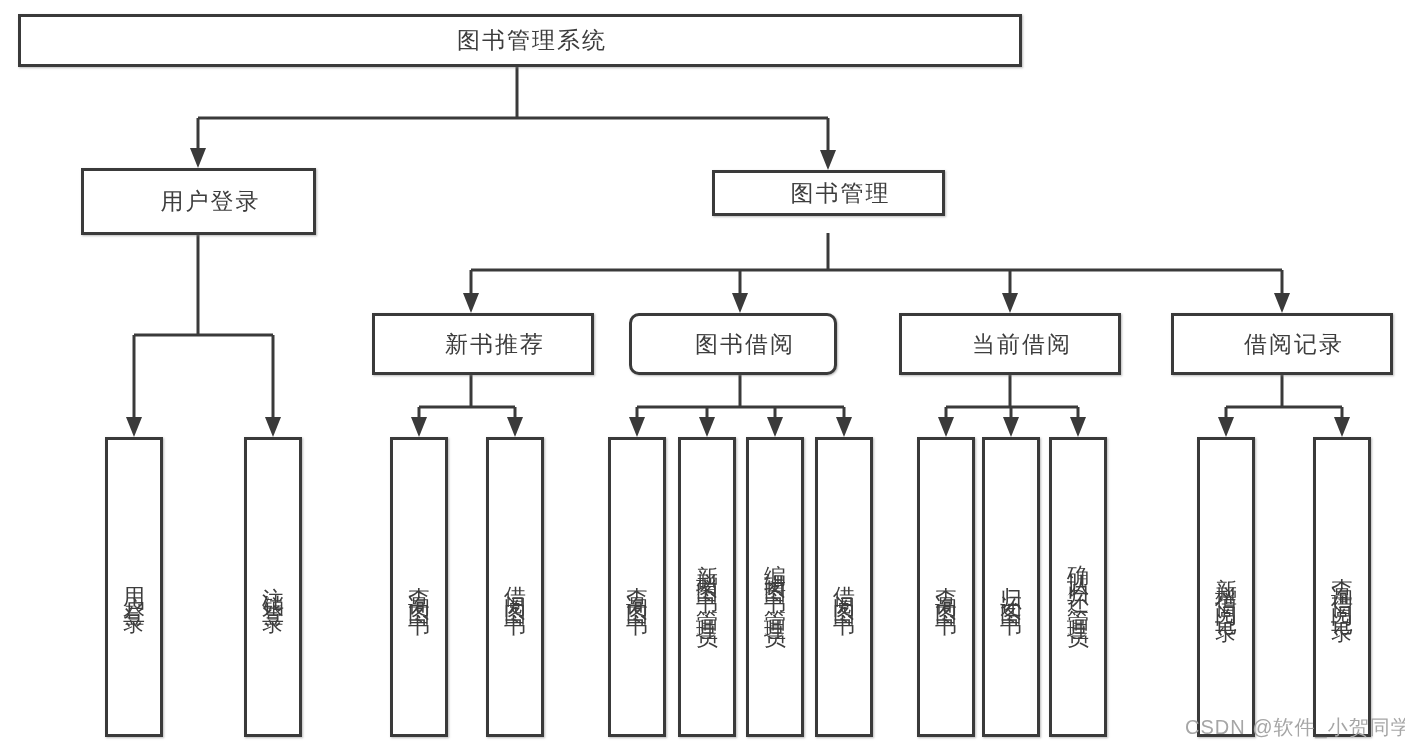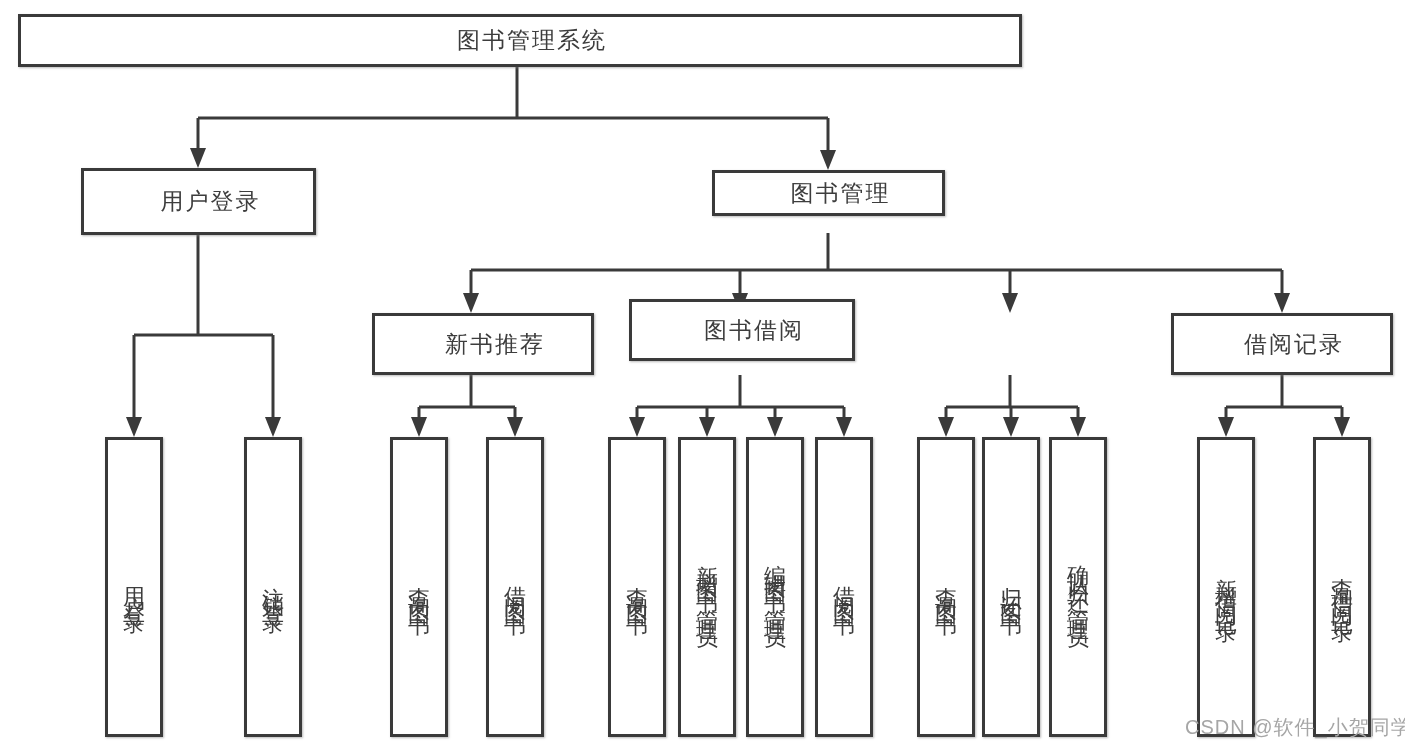--- a/index.html
+++ b/index.html
@@ -59,21 +59,21 @@
     text-orientation: mixed;
     letter-spacing: 9px;
     line-height: 1;
   }
 
   
   #n-root  { left: 18px;   top: 14px;  width: 1004px; height: 53px; }
   #n-user  { left: 81px;   top: 168px; width: 235px;  height: 67px; }
   #n-mgmt  { left: 712px;  top: 170px; width: 233px;  height: 46px; }
   #n-l3-1  { left: 360px;  top: 313px; width: 222px;  height: 62px; margin-left: 12px; }
-  #n-l3-2  { left: 629px;  top: 299px; width: 226px;  height: 62px; }
+  #n-l3-2  { left: 629px;  top: 313px; width: 208px;  height: 62px; border-radius: 10px; }
   #n-l3-3  { left: 899px;  top: 313px; width: 222px;  height: 62px; }
   #n-l3-4  { left: 1171px; top: 313px; width: 222px;  height: 62px; }
 
   
   #leaf-a1 { left: 105px; }
   #leaf-a2 { left: 244px; }
   #leaf-b1 { left: 390px; }
   #leaf-b2 { left: 486px; }
   #leaf-c1 { left: 608px; }
   #leaf-c2 { left: 678px; }
@@ -191,20 +191,23 @@
   <div class="node" id="n-mgmt">
     <span>图书管理</span>
   </div>
 
   <div class="node" id="n-l3-1">
     <span>新书推荐</span>
   </div>
   <div class="node" id="n-l3-2">
     <span>图书借阅</span>
   </div>
+  <div class="node" id="n-l3-3">
+    <span>当前借阅</span>
+  </div>
   <div class="node" id="n-l3-4">
     <span>借阅记录</span>
   </div>
 
   <div class="vnode" id="leaf-a1">
     <span class="vtext">用户登录</span>
   </div>
   <div class="vnode" id="leaf-a2">
     <span class="vtext">注销登录</span>
   </div>

